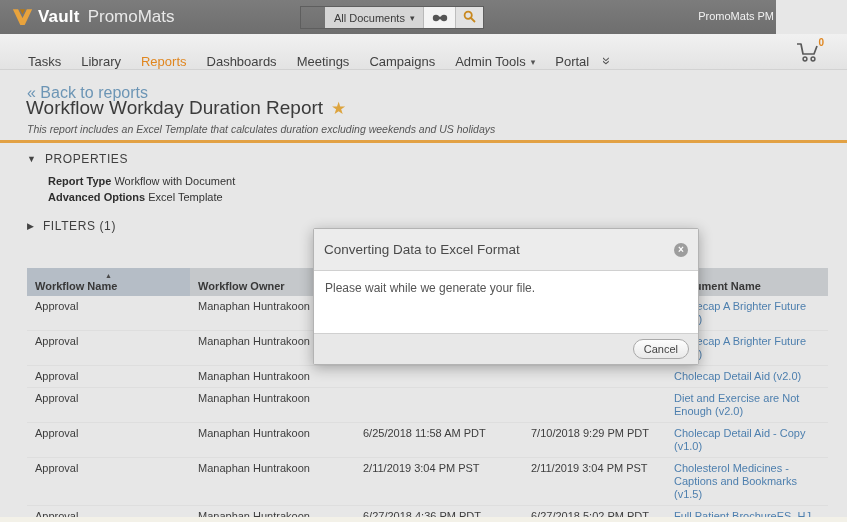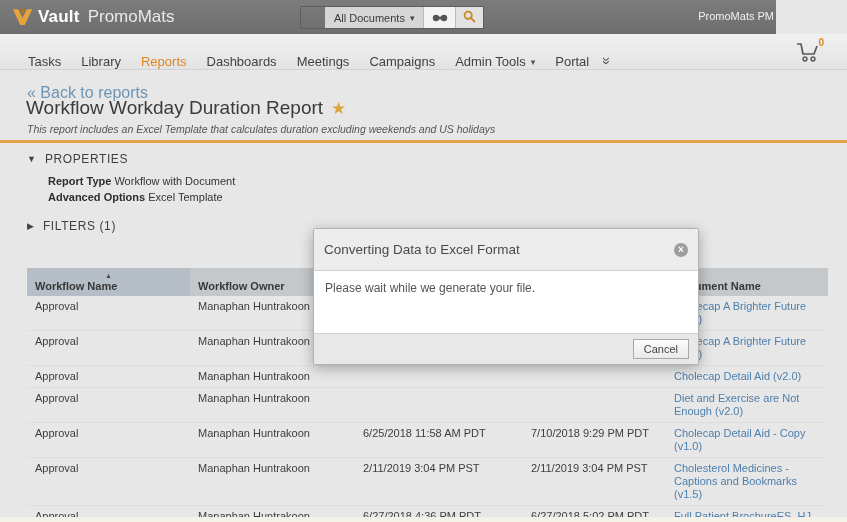--- a/index.html
+++ b/index.html
@@ -75,21 +75,21 @@
            display:flex; flex-direction:column; }
   .modal-header { height:42px; background:#ececec; border-bottom:1px solid #d0d0d0;
                   display:flex; align-items:center; padding:2px 10px; }
   .modal-title { font-size:13.5px; color:#4a4a4a; flex:1; }
   .modal-close { width:14px; height:14px; border-radius:50%; background:#9d9d9d; color:#fff;
                  font-size:10px; line-height:14px; text-align:center; cursor:pointer; font-weight:bold; }
   .modal-body { flex:1; padding:10px 11px; font-size:12px; color:#555; }
   .modal-footer { height:31px; background:#e8e8e8; border-top:1px solid #d0d0d0;
                   display:flex; align-items:center; justify-content:flex-end; padding:0 9px; }
   .cancel-btn { font-size:11px; color:#444; background:linear-gradient(#fdfdfd,#e9e9e9);
-                border:1px solid #a9a9a9; border-radius:0; padding:3px 10px; cursor:pointer;
+                border:1px solid #a9a9a9; border-radius:10px; padding:3px 10px; cursor:pointer;
                 font-family:"Liberation Sans", sans-serif;margin-left:27px; }
 </style>
 </head>
 <body>
 
 <div class="screen">
 
   <div class="topbar">
     <div class="logo">
       <span>

